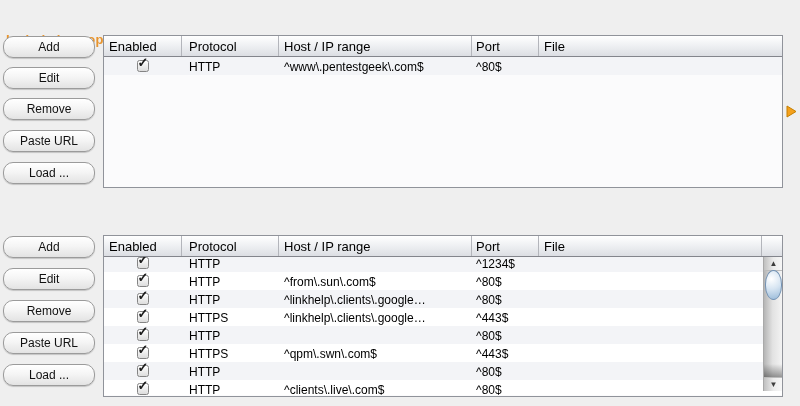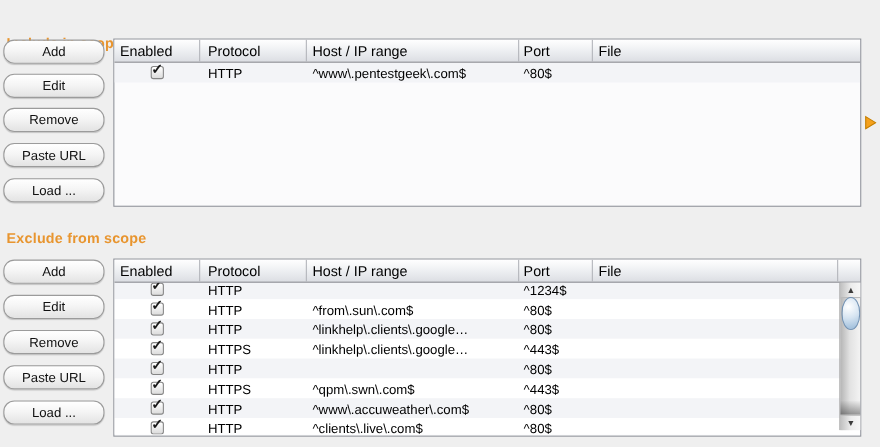--- a/index.html
+++ b/index.html
@@ -141,21 +141,20 @@
   </div>
 
   <div class="expander" id="arrow-include">
     <svg width="11" height="13" viewBox="0 0 11 13">
       <polygon points="1,1 10,6.5 1,12" fill="#f5a11c" stroke="#c57f00" stroke-width="1"></polygon>
     </svg>
   </div>
 </div>
 
 <div class="section" id="sec-exclude">
-  <div class="section-title">Exclude from scope</div>
 
   <div class="btn" style="top:30px">Add</div>
   <div class="btn" style="top:62px">Edit</div>
   <div class="btn" style="top:94px">Remove</div>
   <div class="btn" style="top:126px">Paste URL</div>
   <div class="btn" style="top:158px">Load ...</div>
 
   <div class="scope-table" id="tbl-exclude">
     <div class="rows-viewport" id="exclude-rows">
 
@@ -223,21 +222,20 @@
           <div class="cell c-port">^443$</div>
           <div class="cell c-file"></div>
         </div>
         <div class="trow stripe">
           <div class="cbwrap">
             <span class="checkbox">
               <span class="check">✓</span>
             </span>
           </div>
           <div class="cell c-proto">HTTP</div>
-          <div class="cell c-host">^www\.accuweather\.com$</div>
           <div class="cell c-port">^80$</div>
           <div class="cell c-file"></div>
         </div>
         <div class="trow plain">
           <div class="cbwrap">
             <span class="checkbox">
               <span class="check">✓</span>
             </span>
           </div>
           <div class="cell c-proto">HTTP</div>

